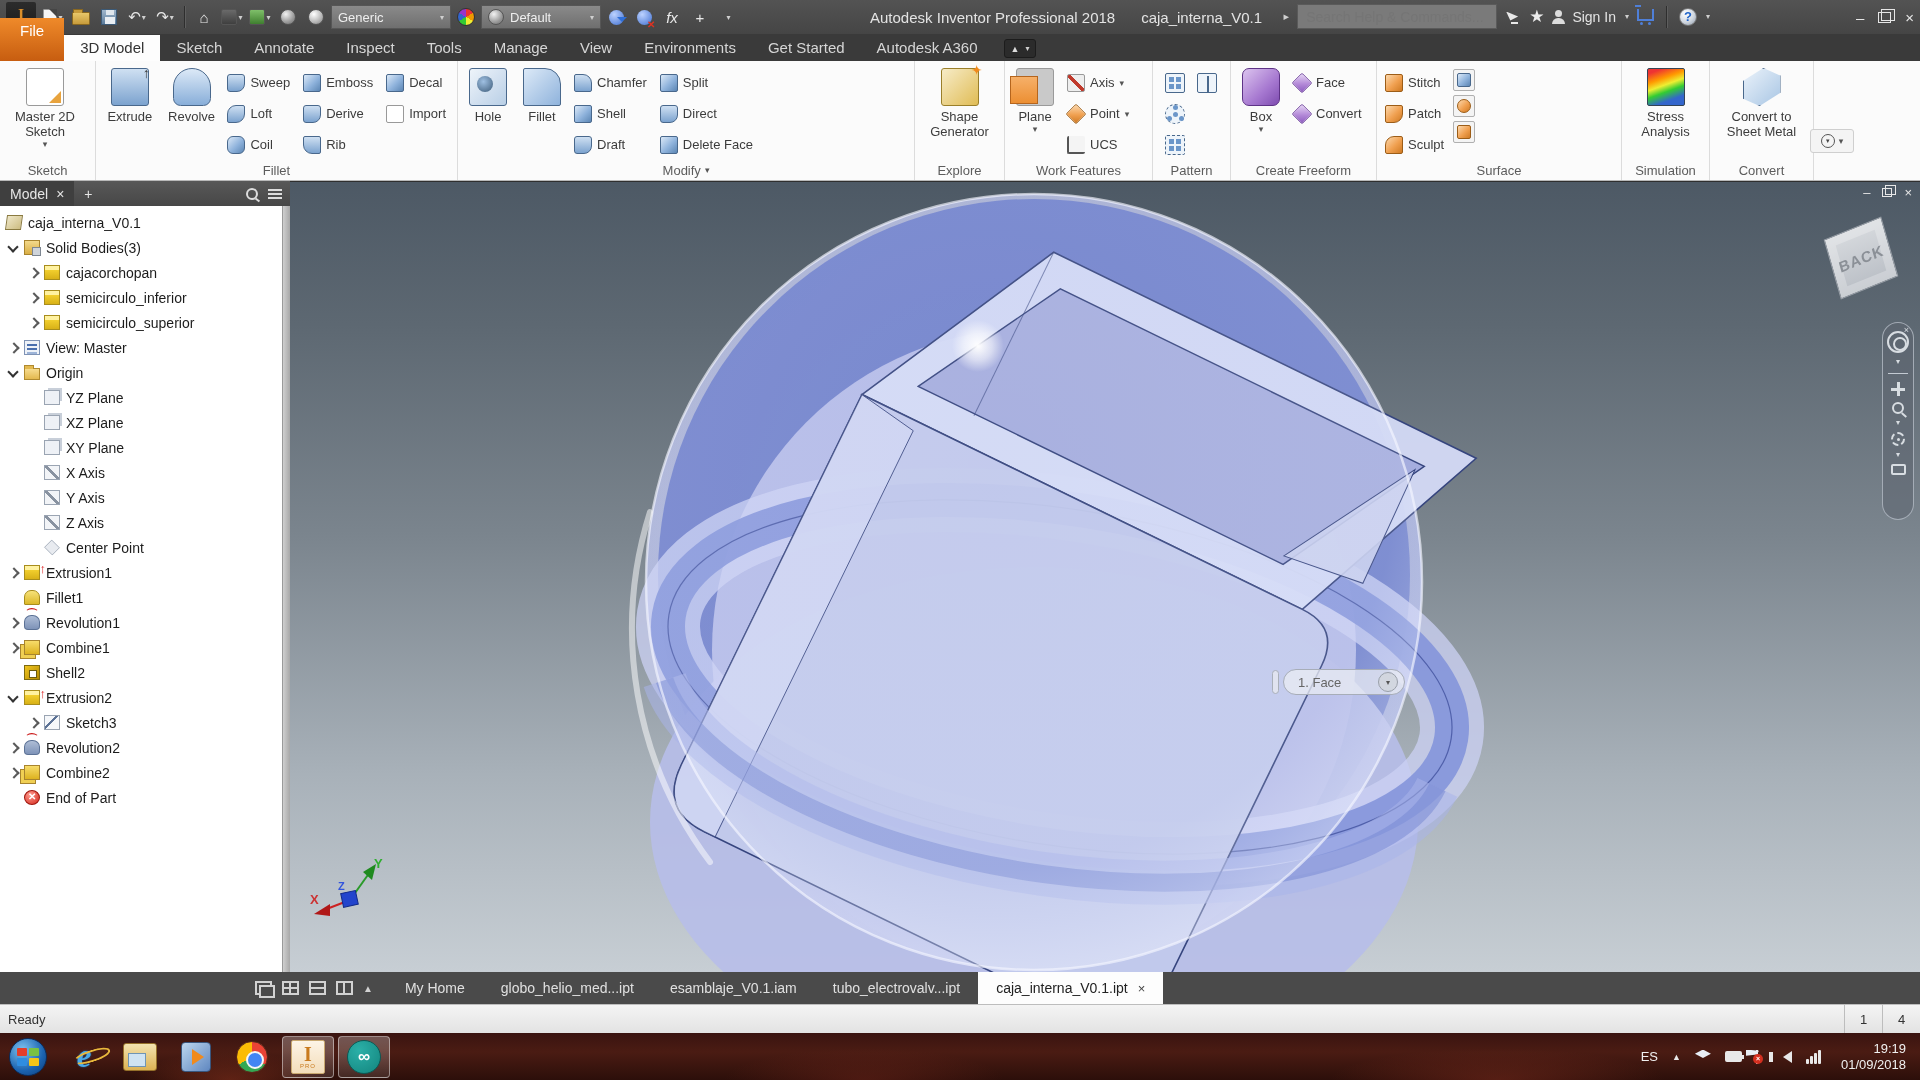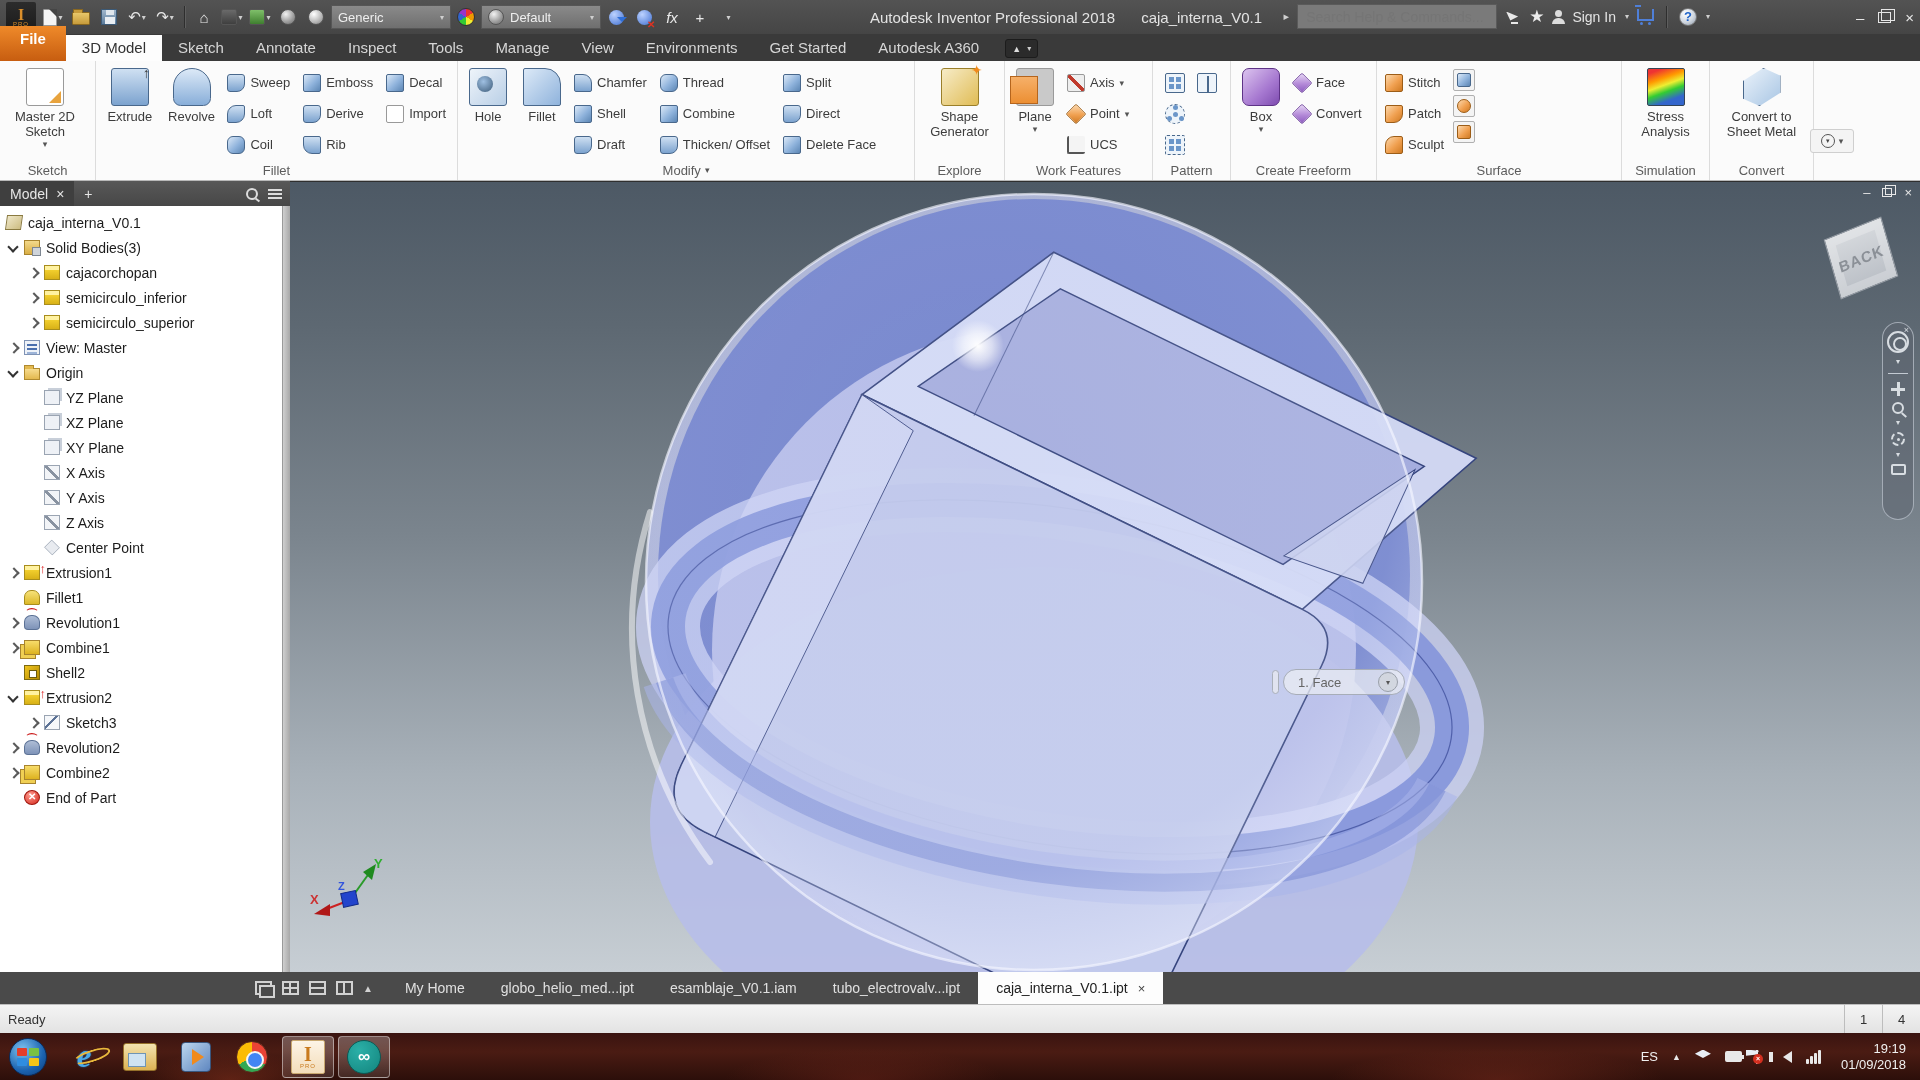--- a/index.html
+++ b/index.html
@@ -57,21 +57,21 @@
   .helpc { width:18px; height:18px; border-radius:50%; background:radial-gradient(circle at 35% 30%, #fff, #cfd6df 55%, #8d99a8);
     color:#1f63c8; font-weight:bold; display:flex; align-items:center; justify-content:center; font-size:13px; border:1px solid #777;}
   #win-controls { position:absolute; right:6px; top:0; height:34px; display:flex; align-items:center; gap:14px; color:#e6e6e6; font-size:15px;}
   .wrestore { width:13px; height:11px; border:1px solid #e6e6e6; position:relative; }
   .wrestore::before { content:""; position:absolute; left:2px; top:-4px; width:12px; height:10px; border:1px solid #e6e6e6; }
 
   
   #ribbon-tabs { position:absolute; left:0; top:34px; width:1920px; height:27px; background:#3a3a3a;
     display:flex; align-items:flex-end; }
   .rtab { padding:4px 16px 5px; color:#d6d6d6; font-size:15px; }
-  .rtab.file { background:linear-gradient(#ef8a2a,#c75d10); color:#fff; padding:4px 20px 14px;font-weight:bold; }
+  .rtab.file { background:linear-gradient(#ef8a2a,#c75d10); color:#fff; padding:4px 20px 22px; }
   .rtab.active { background:#fdfdfd; color:#333; }
   #a360-extra { margin-left:10px; margin-bottom:3px; height:19px; background:#2b2b2b; border:1px solid #1c1c1c;
     border-radius:3px; display:flex; align-items:center; padding:0 6px; gap:5px; color:#ddd; font-size:9px;}
 
   
   #ribbon { position:absolute; left:0; top:61px; width:1920px; height:120px; background:#fbfbfb;
     border-bottom:1px solid #b9b9b9; display:flex; }
   .panel { height:100%; border-right:1px solid #dcdcdc; display:flex; flex-direction:column; padding:4px 4px 0; }
   .panel-body { flex:1; display:flex; align-items:flex-start; gap:2px; }
   .panel-label { height:20px; display:flex; align-items:center; justify-content:center; gap:4px;
@@ -471,34 +471,20 @@
             <span class="sico ic-blue"></span>
             <span>Shell</span>
           </div>
         <div class="sbtn">
             <span class="sico ic-blue2"></span>
             <span>Draft</span>
           </div>
       </div>
       <div class="smallcol">
         <div class="sbtn">
-            <span class="sico ic-blue" style="border-radius:6px"></span>
-            <span>Thread</span>
-          </div>
-        <div class="sbtn">
-            <span class="sico ic-blue"></span>
-            <span>Combine</span>
-          </div>
-        <div class="sbtn">
-            <span class="sico ic-blue2"></span>
-            <span>Thicken/ Offset</span>
-          </div>
-      </div>
-      <div class="smallcol">
-        <div class="sbtn">
             <span class="sico ic-blue"></span>
             <span>Split</span>
           </div>
         <div class="sbtn">
             <span class="sico ic-blue2"></span>
             <span>Direct</span>
           </div>
         <div class="sbtn">
             <span class="sico ic-blue"></span>
             <span>Delete Face</span>

